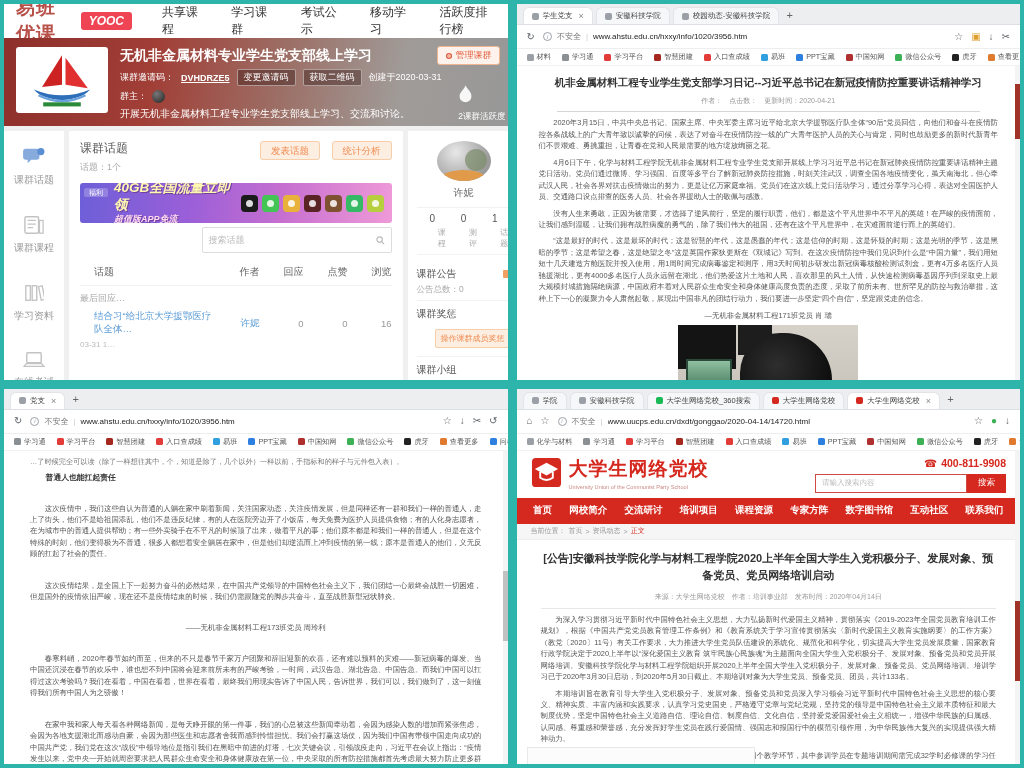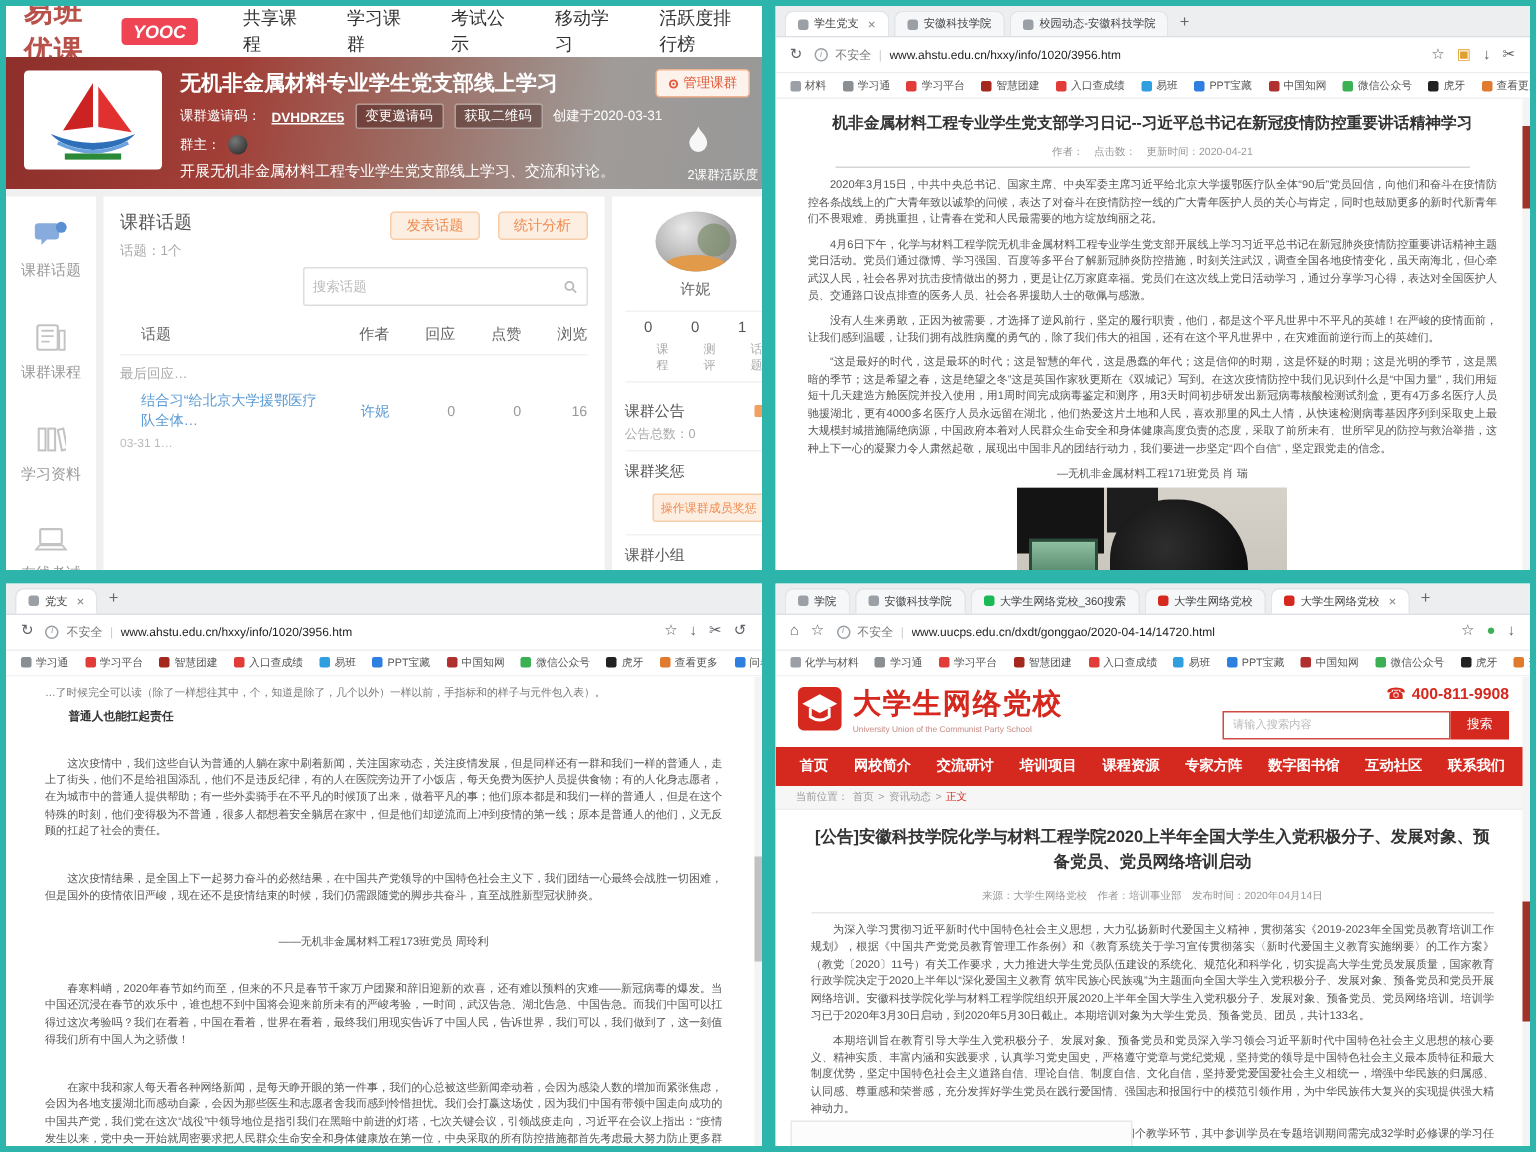--- a/index.html
+++ b/index.html
@@ -281,20 +281,36 @@
         <div class="ym-head">
           <div>
             <div class="ym-title">课群话题</div>
             <div class="ym-count">话题：1个</div>
           </div>
           <div>
             <span class="ybtn">发表话题</span>
             <span class="ybtn">统计分析</span>
           </div>
         </div>
+        <div class="yad">
+          <span class="yad-tag">福利</span>
+          <div>
+            <div class="yad-l1">40GB全国流量立即领</div>
+            <div class="yad-l2">超值版APP免流</div>
+          </div>
+          <div class="yad-icons">
+            <span class="ai" style="background:#1b1b1b"></span>
+            <span class="ai" style="background:#42c554"></span>
+            <span class="ai" style="background:#e8b23a"></span>
+            <span class="ai" style="background:#5a2424"></span>
+            <span class="ai" style="background:#7e5230"></span>
+            <span class="ai" style="background:#35b964"></span>
+            <span class="ai" style="background:#b7cf3e"></span>
+          </div>
+        </div>
         <div class="ysearch">
           <div class="ysearch-box">
             <span>搜索话题</span>
             <svg width="9" height="9" viewBox="0 0 10 10">
                 <circle cx="4" cy="4" r="3" fill="none" stroke="#b9b9b9" stroke-width="1.3"></circle>
                 <path d="M6.5 6.5 L9 9" stroke="#b9b9b9" stroke-width="1.3"></path>
               </svg>
           </div>
         </div>
         <div class="ytable-head">

